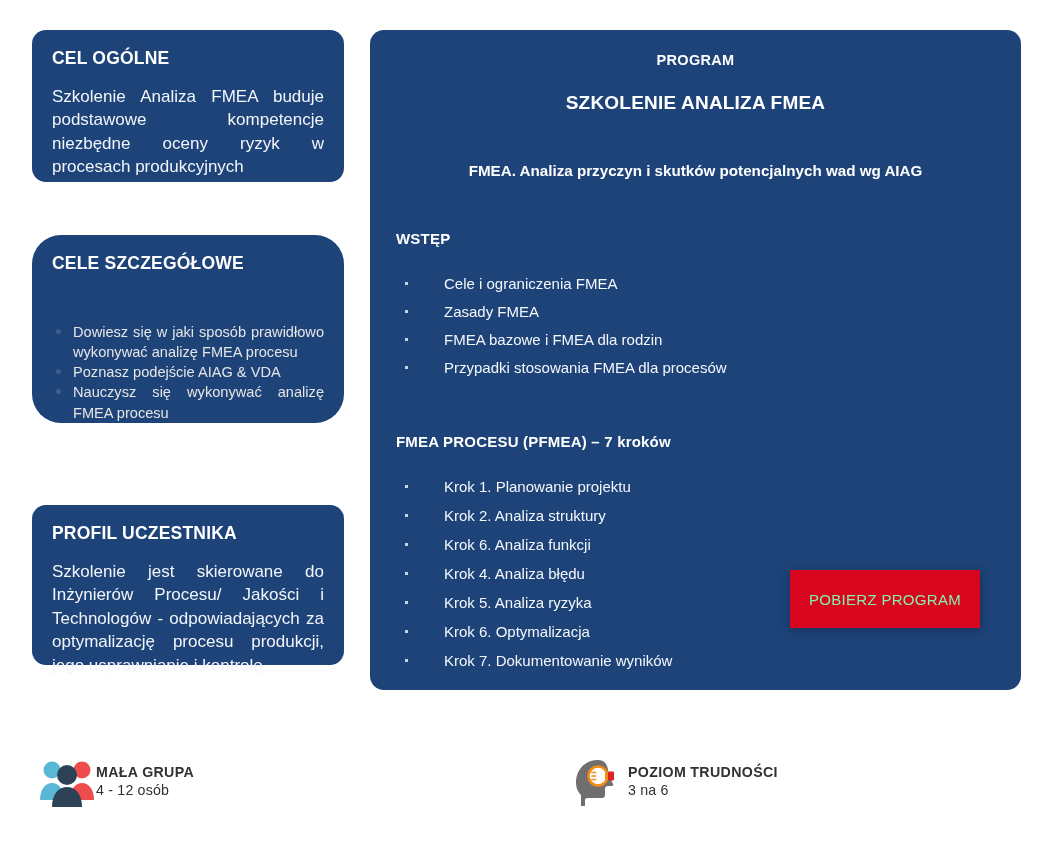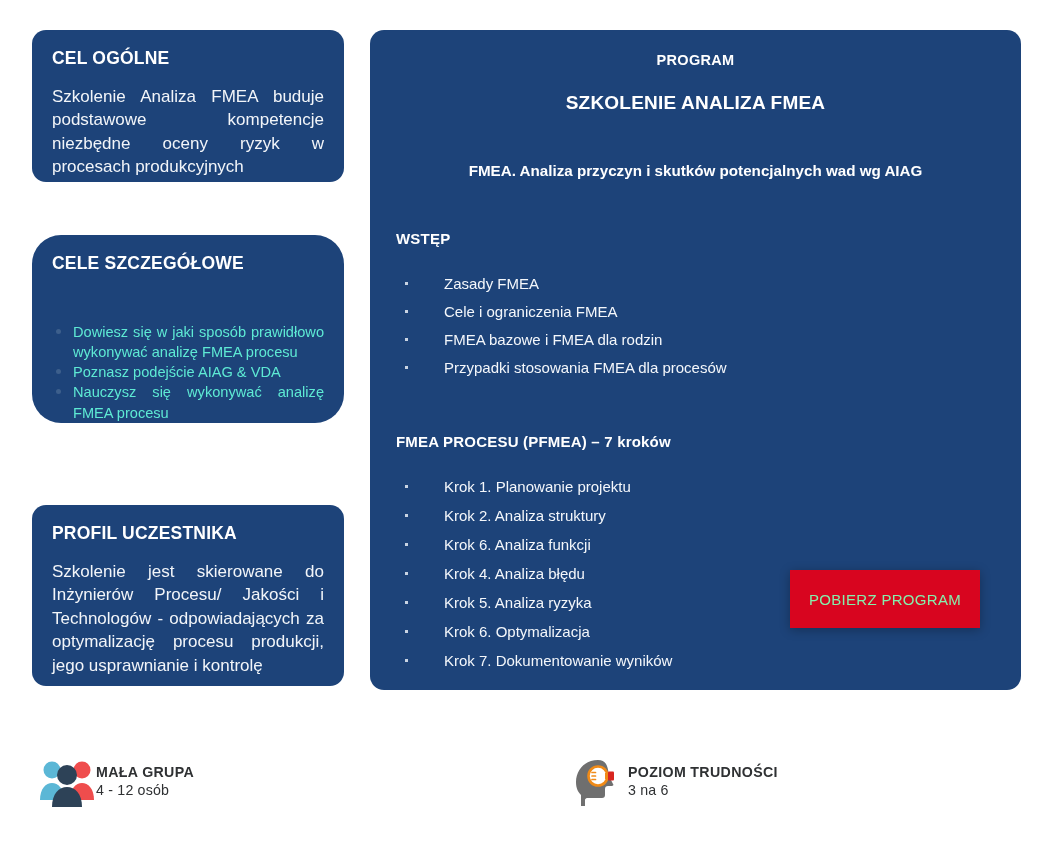--- a/index.html
+++ b/index.html
@@ -32,42 +32,42 @@
     background: #1d4379;
     border-radius: 14px;
     color: #ffffff;
     padding: 18px 20px 20px 20px;
   }
 
   .card + .card { margin-top: 0; }
 
   #card-cel-ogolne { height: 152px; }
   #card-cele-szczegolowe { margin-top: 53px; height: 188px; border-radius: 29px; }
-  #card-profil { margin-top: 82px; height: 181px; }
+  #card-profil { margin-top: 82px; height: 160px; }
 
   .card-title {
     font-size: 17.5px;
     font-weight: bold;
     letter-spacing: 0.2px;
     margin-bottom: 16px;
     color: #ffffff;
   }
 
   .card-body {
     font-size: 17px;
     line-height: 1.38;
     text-align: justify;
     color: #f2f5f9;
   }
 
   .card-list {
     list-style: none;
     font-size: 14.6px;
     line-height: 1.38;
-    color: #5eead4;
+    color: #e5e5e5;
     margin-top: 48px;
   }
 
   .card-list li {
     position: relative;
     padding-left: 21px;
     text-align: justify;
   }
 
   .card-list li::before {
@@ -240,22 +240,22 @@
 
     <div class="program-eyebrow">PROGRAM</div>
 
     <div class="program-title">SZKOLENIE ANALIZA FMEA</div>
 
     <div class="program-subtitle">FMEA. Analiza przyczyn i skutków potencjalnych wad wg AIAG</div>
 
     <div class="section-heading" id="wstep-heading">WSTĘP</div>
 
     <ul class="program-list" id="wstep-list">
+      <li>Cele i ograniczenia FMEA</li>
       <li>Zasady FMEA</li>
-      <li>Cele i ograniczenia FMEA</li>
       <li>FMEA bazowe i FMEA dla rodzin</li>
       <li>Przypadki stosowania FMEA dla procesów</li>
     </ul>
 
     <div class="section-heading" id="kroki-heading">FMEA PROCESU (PFMEA) – 7 kroków</div>
 
     <ul class="program-list" id="kroki-list">
       <li>Krok 1. Planowanie projektu</li>
       <li>Krok 2. Analiza struktury</li>
       <li>Krok 6. Analiza funkcji</li>

